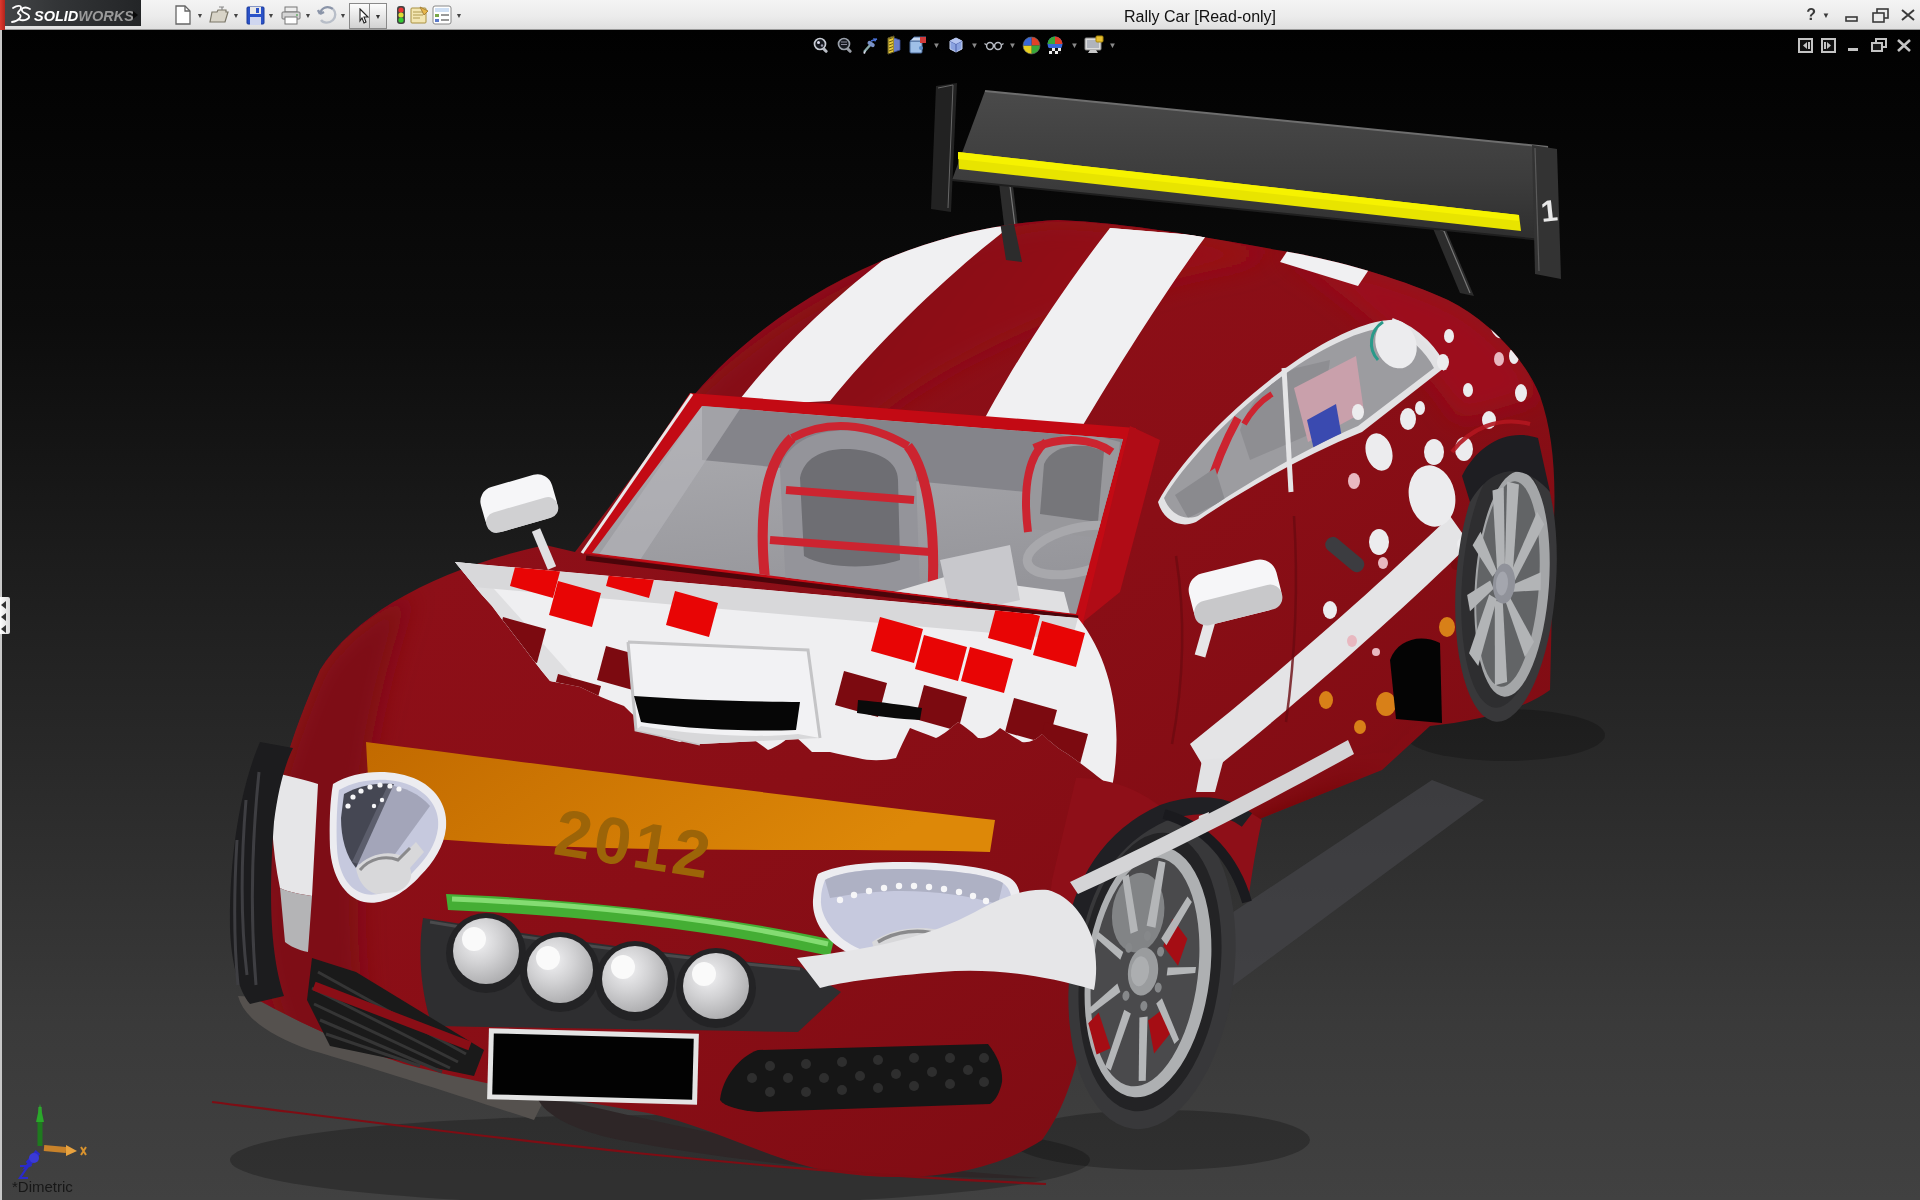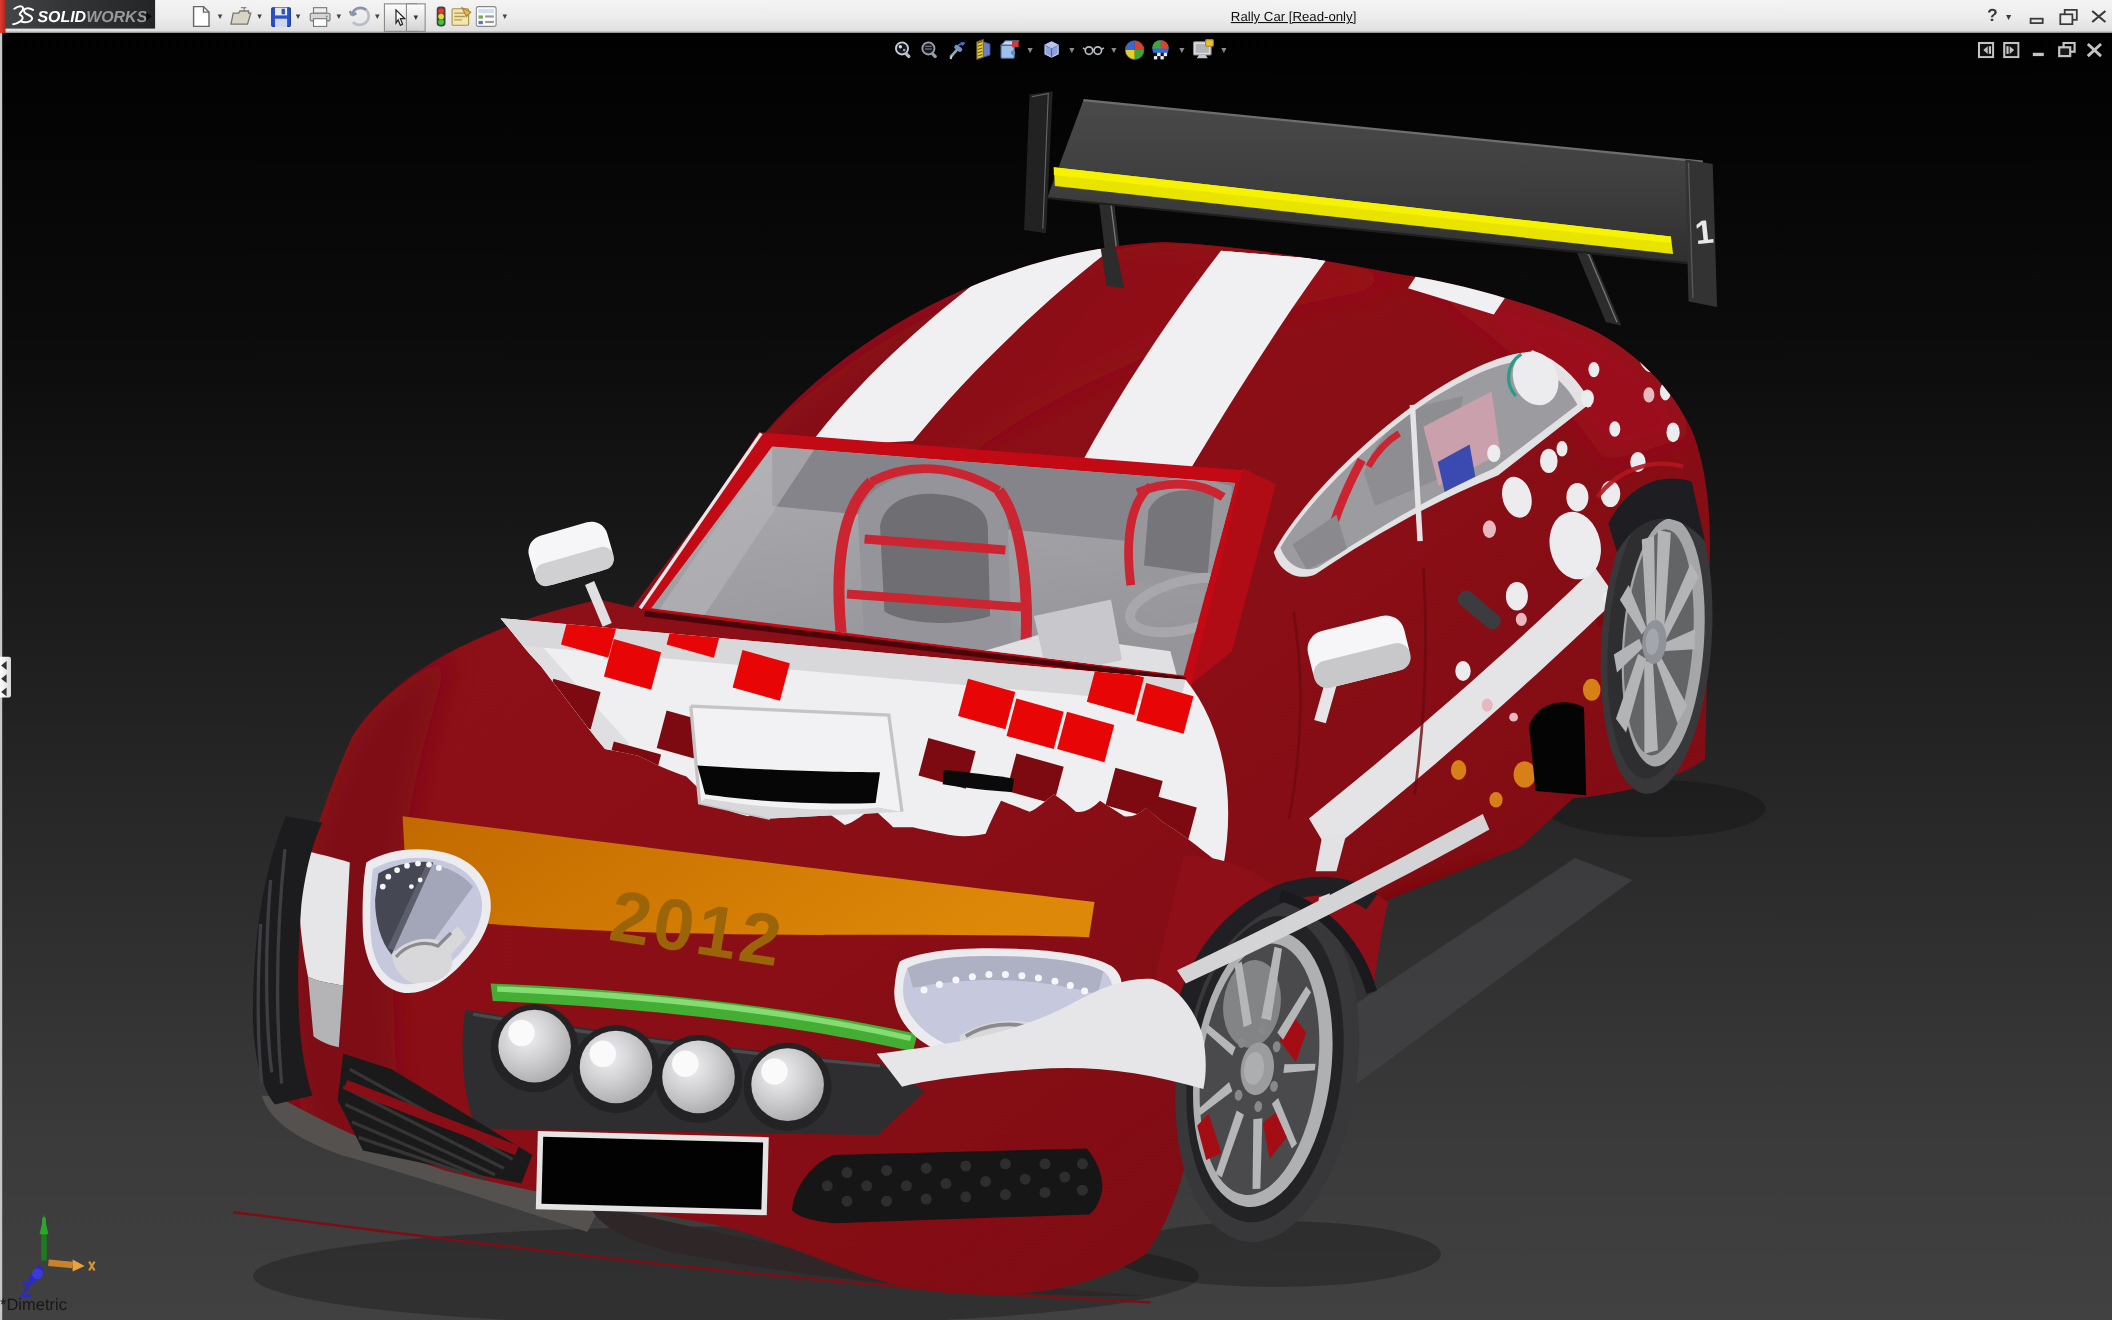--- a/index.html
+++ b/index.html
@@ -10,32 +10,32 @@
   #swlogo{position:absolute;left:0;top:0;width:141px;height:26px;
     background:linear-gradient(90deg,#454749 0%,#333537 40%,#232527 100%);}
   #swlogo .redstrip{position:absolute;left:0;top:0;width:5px;height:30px;background:linear-gradient(90deg,#e03a2f,#b3241c);}
   #swlogo .lg{position:absolute;left:8px;top:2px;}
   #swlogo .txt{position:absolute;left:34px;top:8px;font-size:14.5px;font-weight:bold;font-style:italic;color:#fff;letter-spacing:0px;}
   #swlogo .txt span{color:#9a9a9a;}
   #swexp{position:absolute;left:133px;top:11px;width:0;height:0;border-left:5px solid #0a0a0a;border-top:4px solid transparent;border-bottom:4px solid transparent;}
   #maintools{position:absolute;left:0;top:0;height:30px;width:1300px;}
   .tbtn{position:absolute;top:3px;width:24px;height:24px;display:flex;align-items:center;justify-content:center;}
   .tdrop{position:absolute;top:3px;width:12px;height:24px;display:flex;align-items:center;justify-content:center;font-size:7px;color:#444;}
-  #wintitle{position:absolute;left:1076px;top:8px;width:200px;text-align:center;font-size:12px;color:#111;text-decoration:underline;}
+  #wintitle{position:absolute;left:1100px;top:8px;width:200px;text-align:center;font-size:16px;color:#111;}
   #titctl{position:absolute;right:4px;top:0;height:30px;display:flex;align-items:center;gap:6px;color:#3c3c3c;}
   #viewport{position:absolute;left:0;top:30px;width:1920px;height:1170px;
     background:linear-gradient(180deg,#010101 0%,#0c0c0c 25%,#1c1c1c 45%,#2d2d2d 68%,#3a3a3a 85%,#414141 100%);}
   #leftline{position:absolute;left:0;top:30px;width:2px;height:1170px;background:#c8c8c8;}
   #lefttab{position:absolute;left:0;top:597px;width:10px;height:37px;background:linear-gradient(90deg,#fdfdfd,#d8d8d8);border-radius:0 2px 2px 0;}
   #lefttab i{display:block;margin:4px 0 0 1px;width:0;height:0;border-right:5px solid #333;border-top:4px solid transparent;border-bottom:4px solid transparent;}
   #hud{position:absolute;left:810px;top:33px;height:24px;display:flex;align-items:center;gap:1px;}
   .hicon{width:23px;height:22px;display:flex;align-items:center;justify-content:center;}
   .hdrop{width:13px;height:22px;display:flex;align-items:center;justify-content:center;font-size:8px;color:#8a8a8a;}
   #vpctl{position:absolute;left:1798px;top:36px;height:18px;display:flex;align-items:center;gap:8px;}
-  #dimetric{position:absolute;left:0;top:1178px;font-size:15px;color:#171717;}
+  #dimetric{position:absolute;left:12px;top:1178px;font-size:15px;color:#171717;}
   #carsvg{position:absolute;left:0;top:30px;}
 </style>
 </head>
 <body>
 <div id="viewport"></div>
 <svg id="carsvg" width="1920" height="1170" viewBox="0 30 1920 1170">
 <defs>
   <linearGradient id="bodyG" x1="0" y1="0" x2="1" y2="1">
     <stop offset="0" stop-color="#90101a"></stop>
         <stop offset="0.5" stop-color="#8a0e16"></stop>

